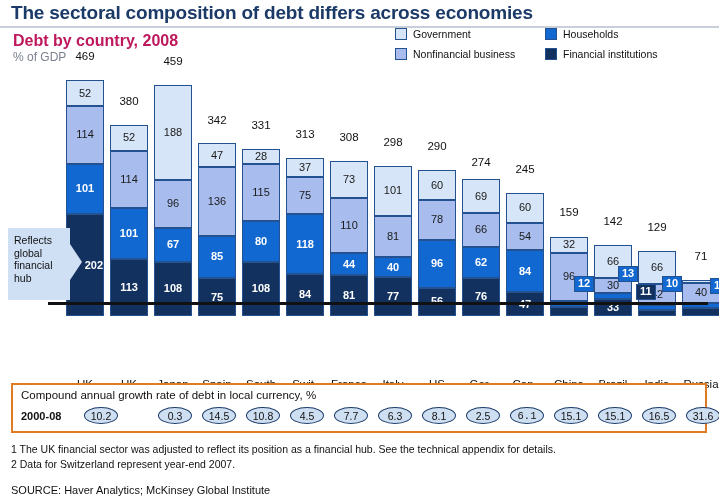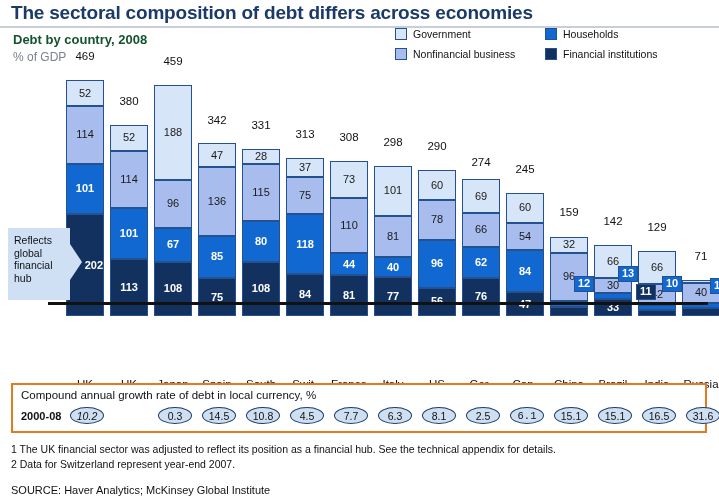--- a/index.html
+++ b/index.html
@@ -12,21 +12,21 @@
 
   .title{
     position:absolute;left:11px;top:2px;width:640px;
     font-size:19px;font-weight:bold;color:#1b3a68;letter-spacing:-0.2px;
     white-space:nowrap;
   }
   .title-rule{
     position:absolute;left:0px;top:26px;width:719px;height:2px;background:#c9cfd8;
   }
   .subtitle{
-    position:absolute;left:13px;top:32px;font-size:13px;font-weight:bold;color:#14532d;
+    position:absolute;left:13px;top:32px;font-size:16px;font-weight:bold;color:#be185d;
   }
   .units{
     position:absolute;left:13px;top:50px;font-size:12px;color:#7b8190;
   }
 
   
   .legend{position:absolute;left:395px;top:28px;width:290px;height:40px;}
   .leg-item{position:absolute;display:flex;align-items:center;gap:6px;font-size:10.5px;color:#111;}
   .leg-sw{width:12px;height:12px;border:1px solid #24518f;box-sizing:border-box;}
 
@@ -385,21 +385,21 @@
       <div class="callout-lbl hh" style="left: 710px; top: 212px;">10</div>
     </div>
   <div class="axis"></div>
 
   <div class="reflects">Reflects global financial hub</div>
   <div class="reflects-tip"></div>
 
   <div class="cagr" id="cagr">
     <div class="cagr-title">Compound annual growth rate of debt in local currency, %</div>
     <div class="cagr-years">2000-08</div>
-  <div class="pill" style="left: 57px; font-style: italic;">10.2</div>
+  <div class="pill" style="left: 71px;">10.2</div>
       <div class="pill" style="left: 145px;">0.3</div>
       <div class="pill" style="left: 189px;">14.5</div>
       <div class="pill" style="left: 233px;">10.8</div>
       <div class="pill" style="left: 277px;">4.5</div>
       <div class="pill" style="left: 321px;">7.7</div>
       <div class="pill" style="left: 365px;">6.3</div>
       <div class="pill" style="left: 409px;">8.1</div>
       <div class="pill" style="left: 453px;">2.5</div>
       <div class="pill" style="left: 497px; font-family: Liberation Mono, monospace;">6.1</div>
       <div class="pill" style="left: 541px;">15.1</div>

